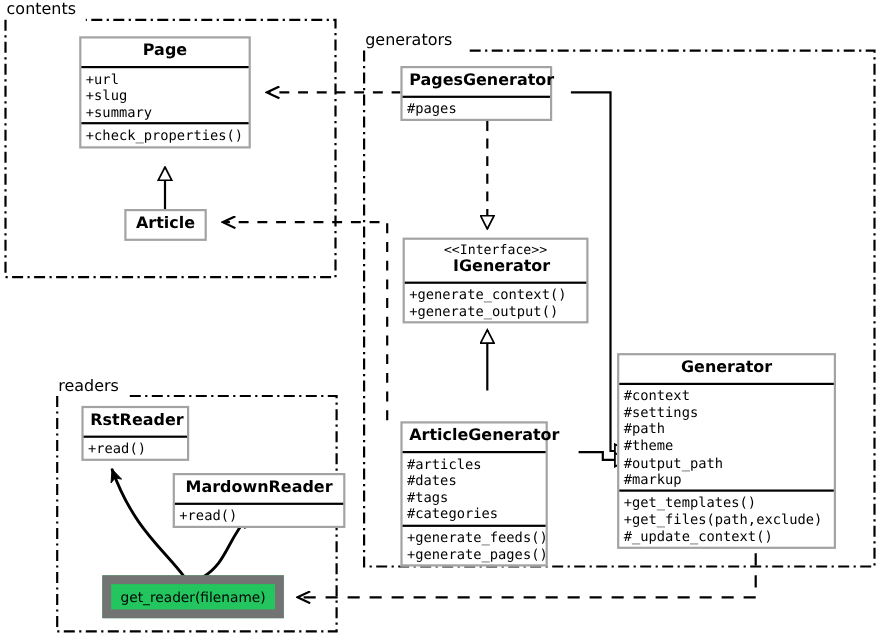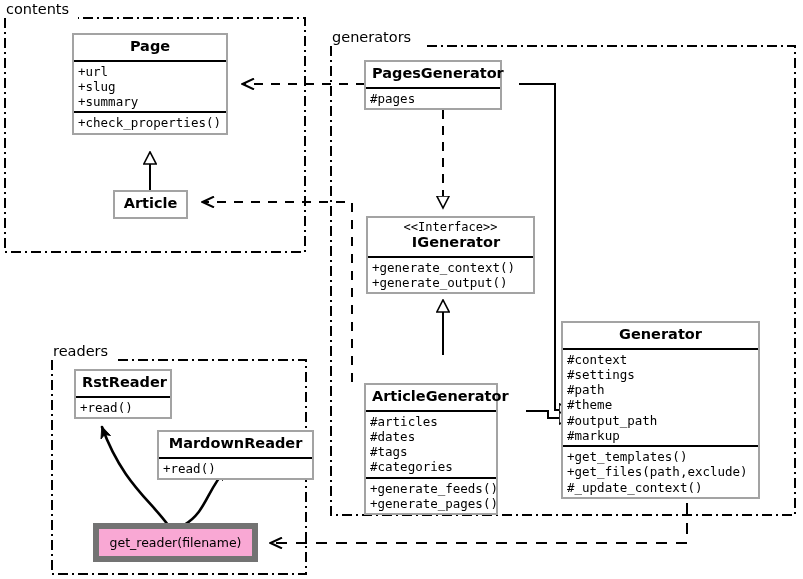--- a/index.html
+++ b/index.html
@@ -66,22 +66,22 @@
     font-family: "DejaVu Sans", sans-serif;
     font-size: 14.5px;
     color: #000;
     background: #ffffff;
     padding: 0 3px 0 2px;
     z-index: 3;
     white-space: nowrap;
   }
   .plain-box {
     position: absolute;
-    background: #f9a8d4;
-    border: 6px solid #737373;
+    background: #22c55e;
+    border: 8px solid #737373;
     box-sizing: border-box;
     z-index: 5;
     display: flex;
     align-items: center;
     justify-content: center;
   }
   .plain-box span {
     font-family: "DejaVu Sans", sans-serif;
     font-size: 12.5px;
     color: #000;

